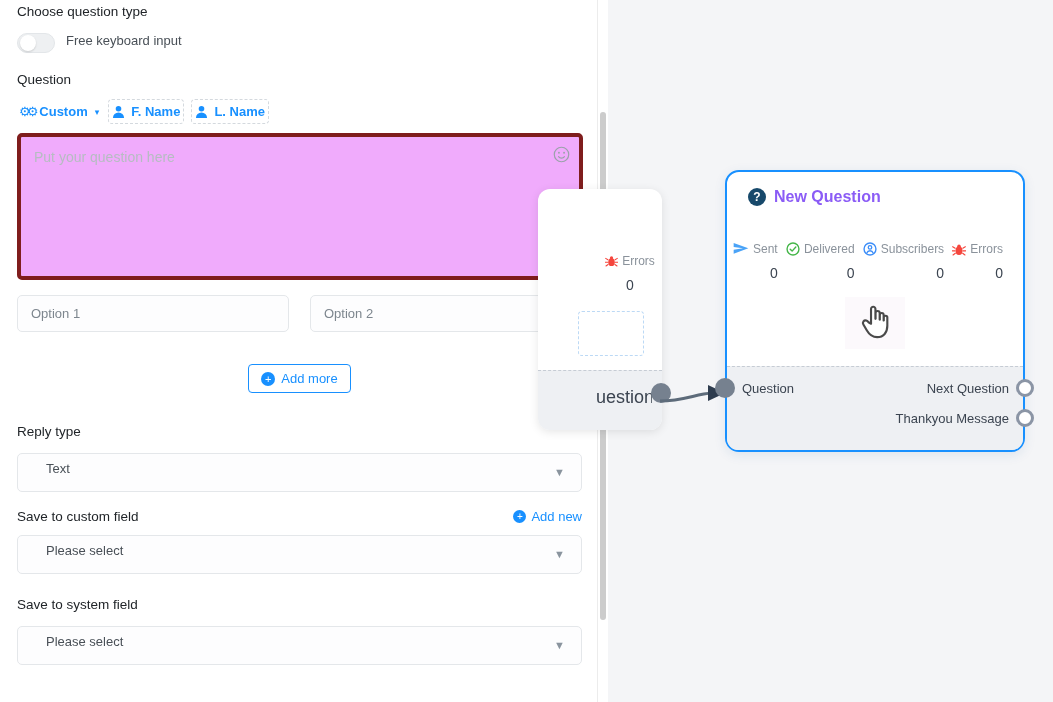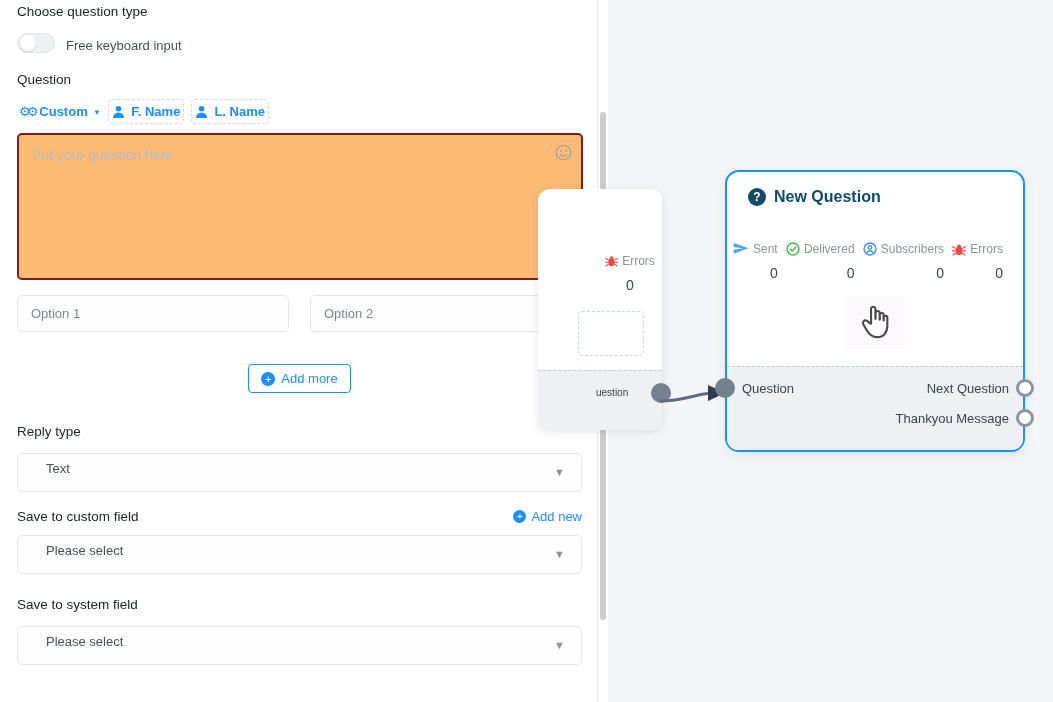--- a/index.html
+++ b/index.html
@@ -4,43 +4,43 @@
 <style>
   * { margin:0; padding:0; box-sizing:border-box; }
   html,body { width:1053px; height:702px; overflow:hidden;
     font-family:"Liberation Sans","DejaVu Sans",sans-serif; background:#fff; }
   .stage { position:relative; width:1053px; height:702px; }
 
   
   .panel { position:absolute; left:0; top:0; width:598px; height:702px;
     background:#fff; border-right:1px solid #ececec; padding:4px 15px 0 17px; }
   .sec-label { font-size:13.5px; color:#212529; margin-bottom:14px; }
-  .toggle-row { display:flex; align-items:flex-end; margin-bottom:11px; }
+  .toggle-row { display:flex; align-items:flex-start; margin-bottom:11px; }
   .toggle { width:38px; height:20px; border-radius:10px; position:relative;
     cursor:pointer; flex:0 0 auto; }
   .toggle.off { background:#eef0f2; border:1px solid #e3e6e9; }
   .toggle.on  { background:#1890ff; }
   .knob { position:absolute; top:1px; width:16px; height:16px; border-radius:50%;
     background:#fff; box-shadow:0 1px 2px rgba(0,0,0,.15); }
   .toggle.off .knob { left:2px; top:1px; }
   .toggle.on  .knob { right:2px; top:2px; }
   .toggle-label { font-size:13px; color:#495057; margin-left:11px; }
   .q-label { font-size:13.5px; color:#212529; margin:19px 0 12px; }
 
   .tags-row { display:flex; align-items:center; gap:7px; margin-bottom:9px; }
   .custom-btn { display:flex; align-items:center; gap:5px; color:#1890ff;
     font-size:13px; font-weight:bold; cursor:pointer; padding:4px 2px; }
   .gear-ic { font-size:13px; line-height:1; color:#1890ff; letter-spacing:-4px; }
   .caret-sm { font-size:9px; margin-left:2px; }
   .tag-btn { display:flex; align-items:center; gap:6px; border:1px dashed #d4d9de;
     border-radius:4px; padding:4px 3px; color:#1890ff; font-size:13px;
     font-weight:bold; background:#fff; cursor:pointer; }
 
-  .qbox { position:relative; width:566px; height:147px; border:2px solid #7f1d1d;
-    border-radius:5px; background:#fdba74; }
+  .qbox { position:relative; width:566px; height:147px; border:4px solid #7f1d1d;
+    border-radius:5px; background:#f0abfc; }
   .qbox textarea { width:100%; height:100%; border:none; outline:none; resize:none;
     border-radius:5px; padding:12px 30px 12px 13px; font-size:14px;
     font-family:inherit; color:#495057; background:transparent; }
   .qbox textarea::placeholder { color:#b6bcc2; }
   .smiley { position:absolute; top:9px; right:9px; width:17px; height:17px;
     cursor:pointer; }
 
   .opt-row { display:flex; gap:21px; margin-top:15px; }
   .opt-input { flex:1; height:37px; border:1px solid #e4e7ea; border-radius:5px;
     background:#fdfdfe; padding:0 13px; font-size:13px; color:#495057;
@@ -82,38 +82,38 @@
   .pnode-stat { position:absolute; left:64px; top:65px; width:56px;
     text-align:center; }
   .pnode-stat .stat-top { display:flex; align-items:center; gap:4px;
     justify-content:center; font-size:12px; color:#8a929b; }
   .pnode-stat .stat-val { font-size:14px; color:#3b4450; margin-top:9px; }
   .pnode-dashbox { position:absolute; left:40px; top:122px; width:66px;
     height:45px; border:1px dashed #bcd9f5; border-radius:4px; background:#fff; }
   .pnode-footer { position:absolute; left:0; bottom:0; width:100%; height:60px;
     background:#eef0f3; border-top:1px dashed #c6ccd4;
     border-radius:0 0 12px 12px; }
-  .pnode-portlabel { position:absolute; left:58px; top:16px; font-size:10px;
+  .pnode-portlabel { position:absolute; left:58px; top:16px; font-size:18px;
     color:#3b4450; width:56px; overflow:hidden; }
   .pnode-port { position:absolute; right:-9px; top:12px; width:20px; height:20px;
     border-radius:50%; background:#76818f; }
 
   
   .conn-svg { position:absolute; left:0; top:0; width:100%; height:100%;
     pointer-events:none; }
 
   
   .node { position:absolute; left:117px; top:170px; width:300px; height:282px;
     background:#fff; border:2px solid #1890ff; border-radius:14px;
     box-shadow:0 3px 12px rgba(30,90,160,.10); }
   .node-header { display:flex; align-items:center; gap:8px; padding:16px 0 0 21px; }
   .q-badge { width:18px; height:18px; border-radius:50%; background:#17496b;
     color:#fff; font-size:12px; font-weight:bold; text-align:center;
     line-height:18px; flex:0 0 auto; }
-  .node-title { font-size:16px; font-weight:bold; color:#0c4a6e; }
+  .node-title { font-size:16px; font-weight:bold; color:#8b5cf6; }
   .stats-row { display:flex; justify-content:space-between; padding:0 20px 0 6px;
     margin-top:36px; }
   .stat { display:flex; flex-direction:column; align-items:flex-end; }
   .stat-head { display:flex; align-items:center; gap:4px; font-size:12px;
     color:#8a929b; white-space:nowrap; }
   .stat-value { font-size:14px; color:#3b4450; margin-top:9px; }
   .cursor-pad { position:absolute; left:118px; top:125px; width:60px; height:52px;
     background:#fcf9fc; display:flex; align-items:center; justify-content:center; }
   .node-footer { position:absolute; left:0; bottom:0; width:100%; height:84px;
     background:#eef0f3; border-top:1px dashed #c6ccd4;

